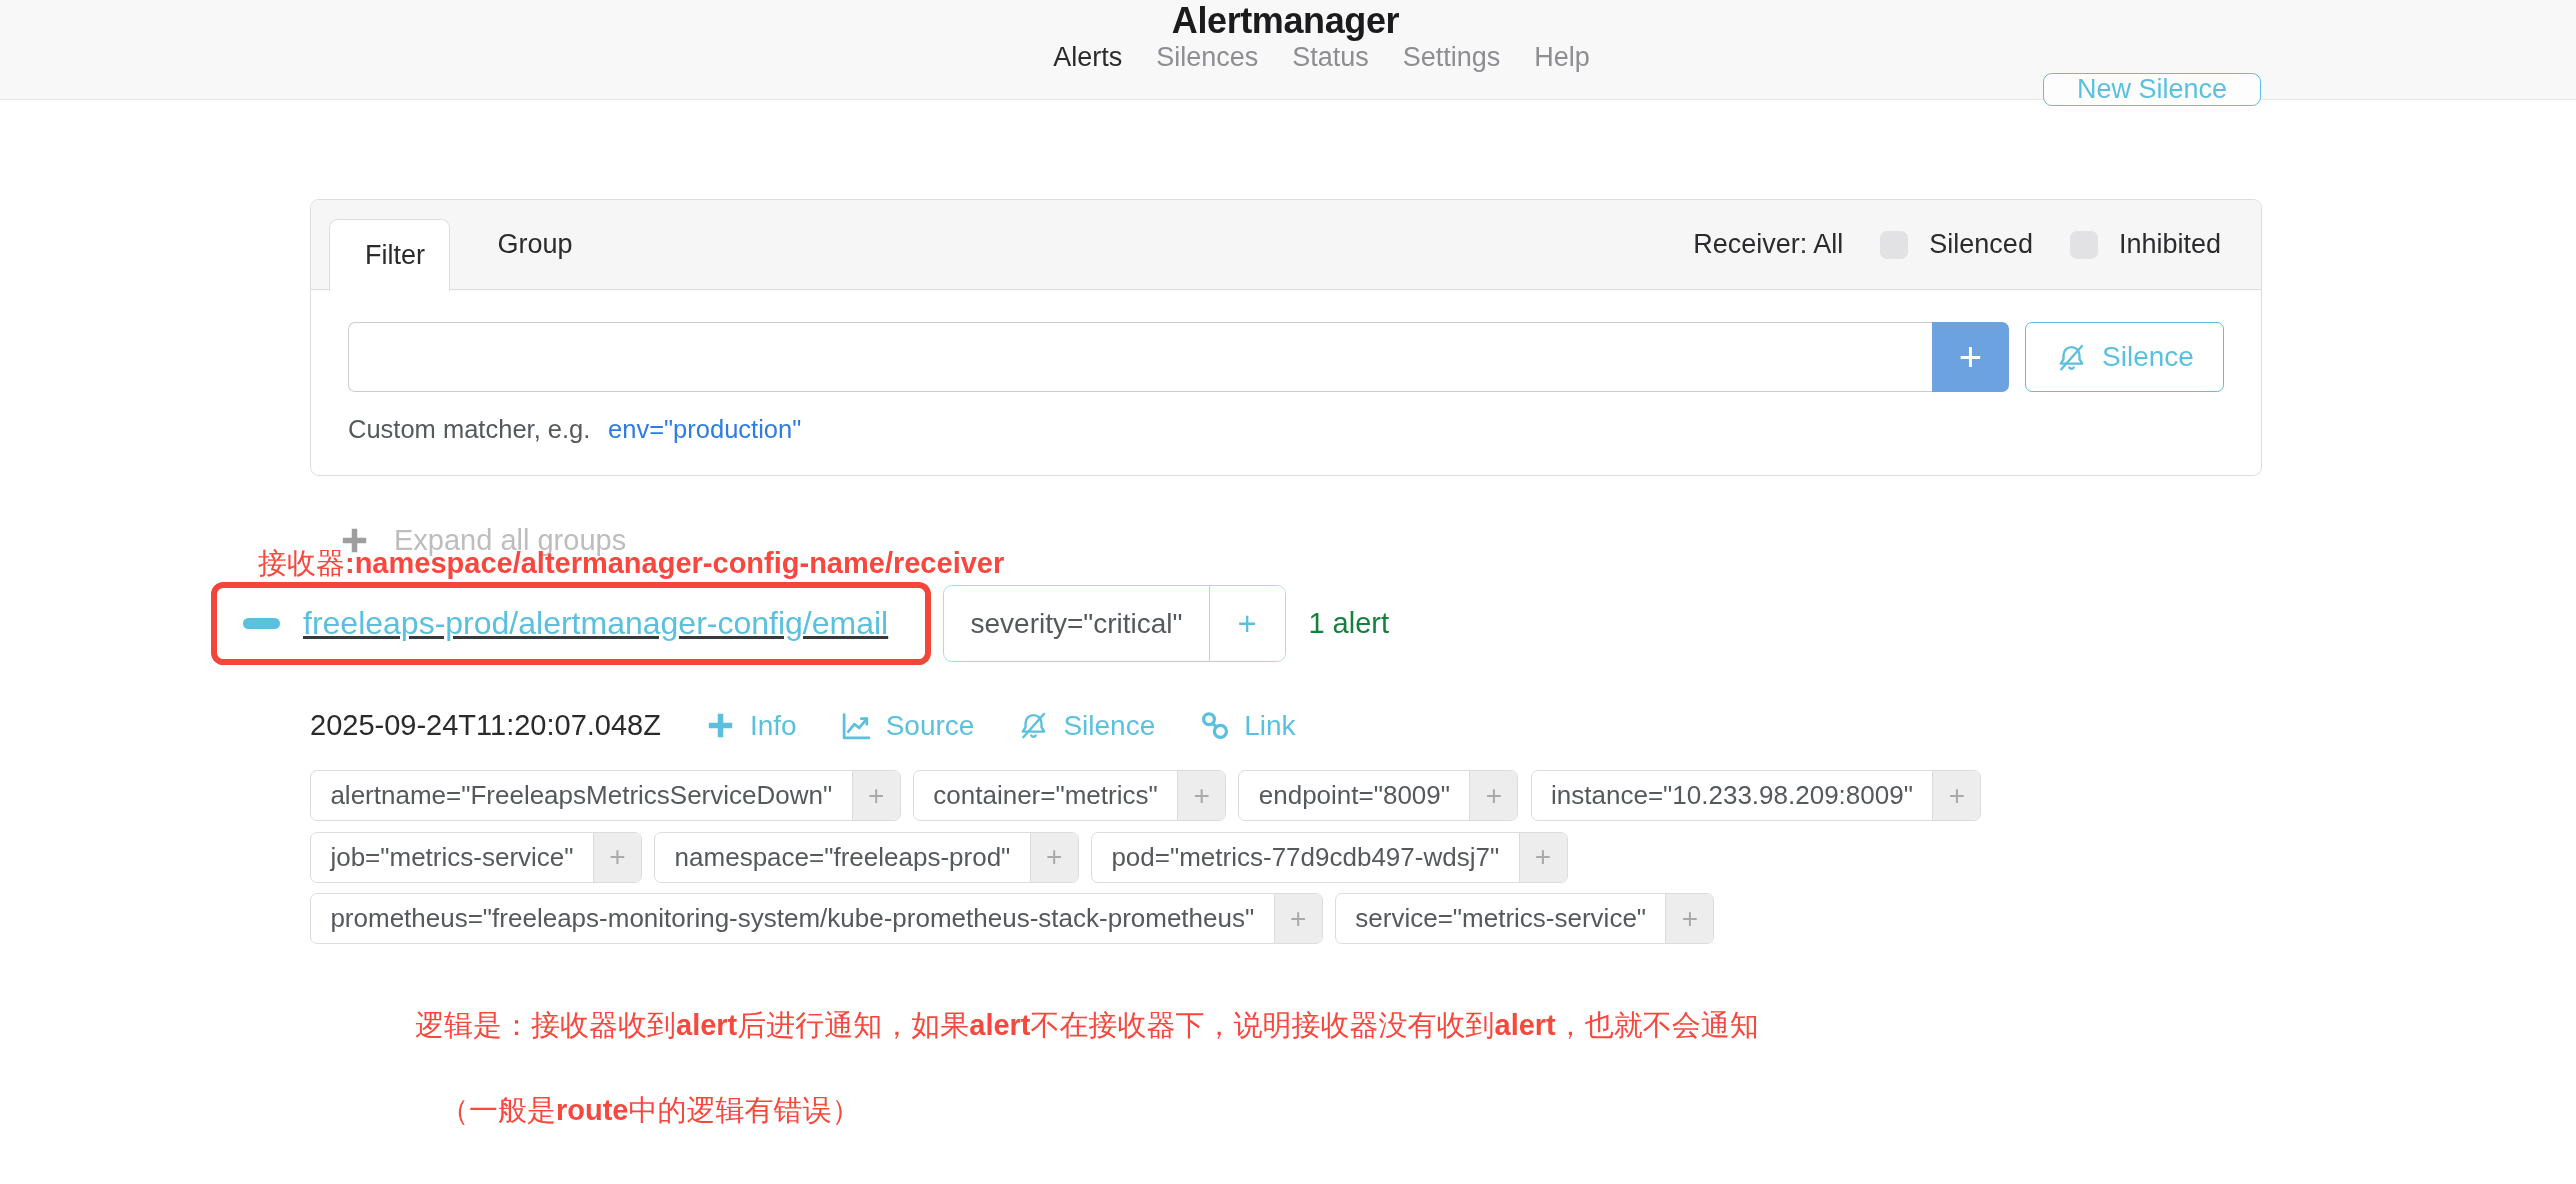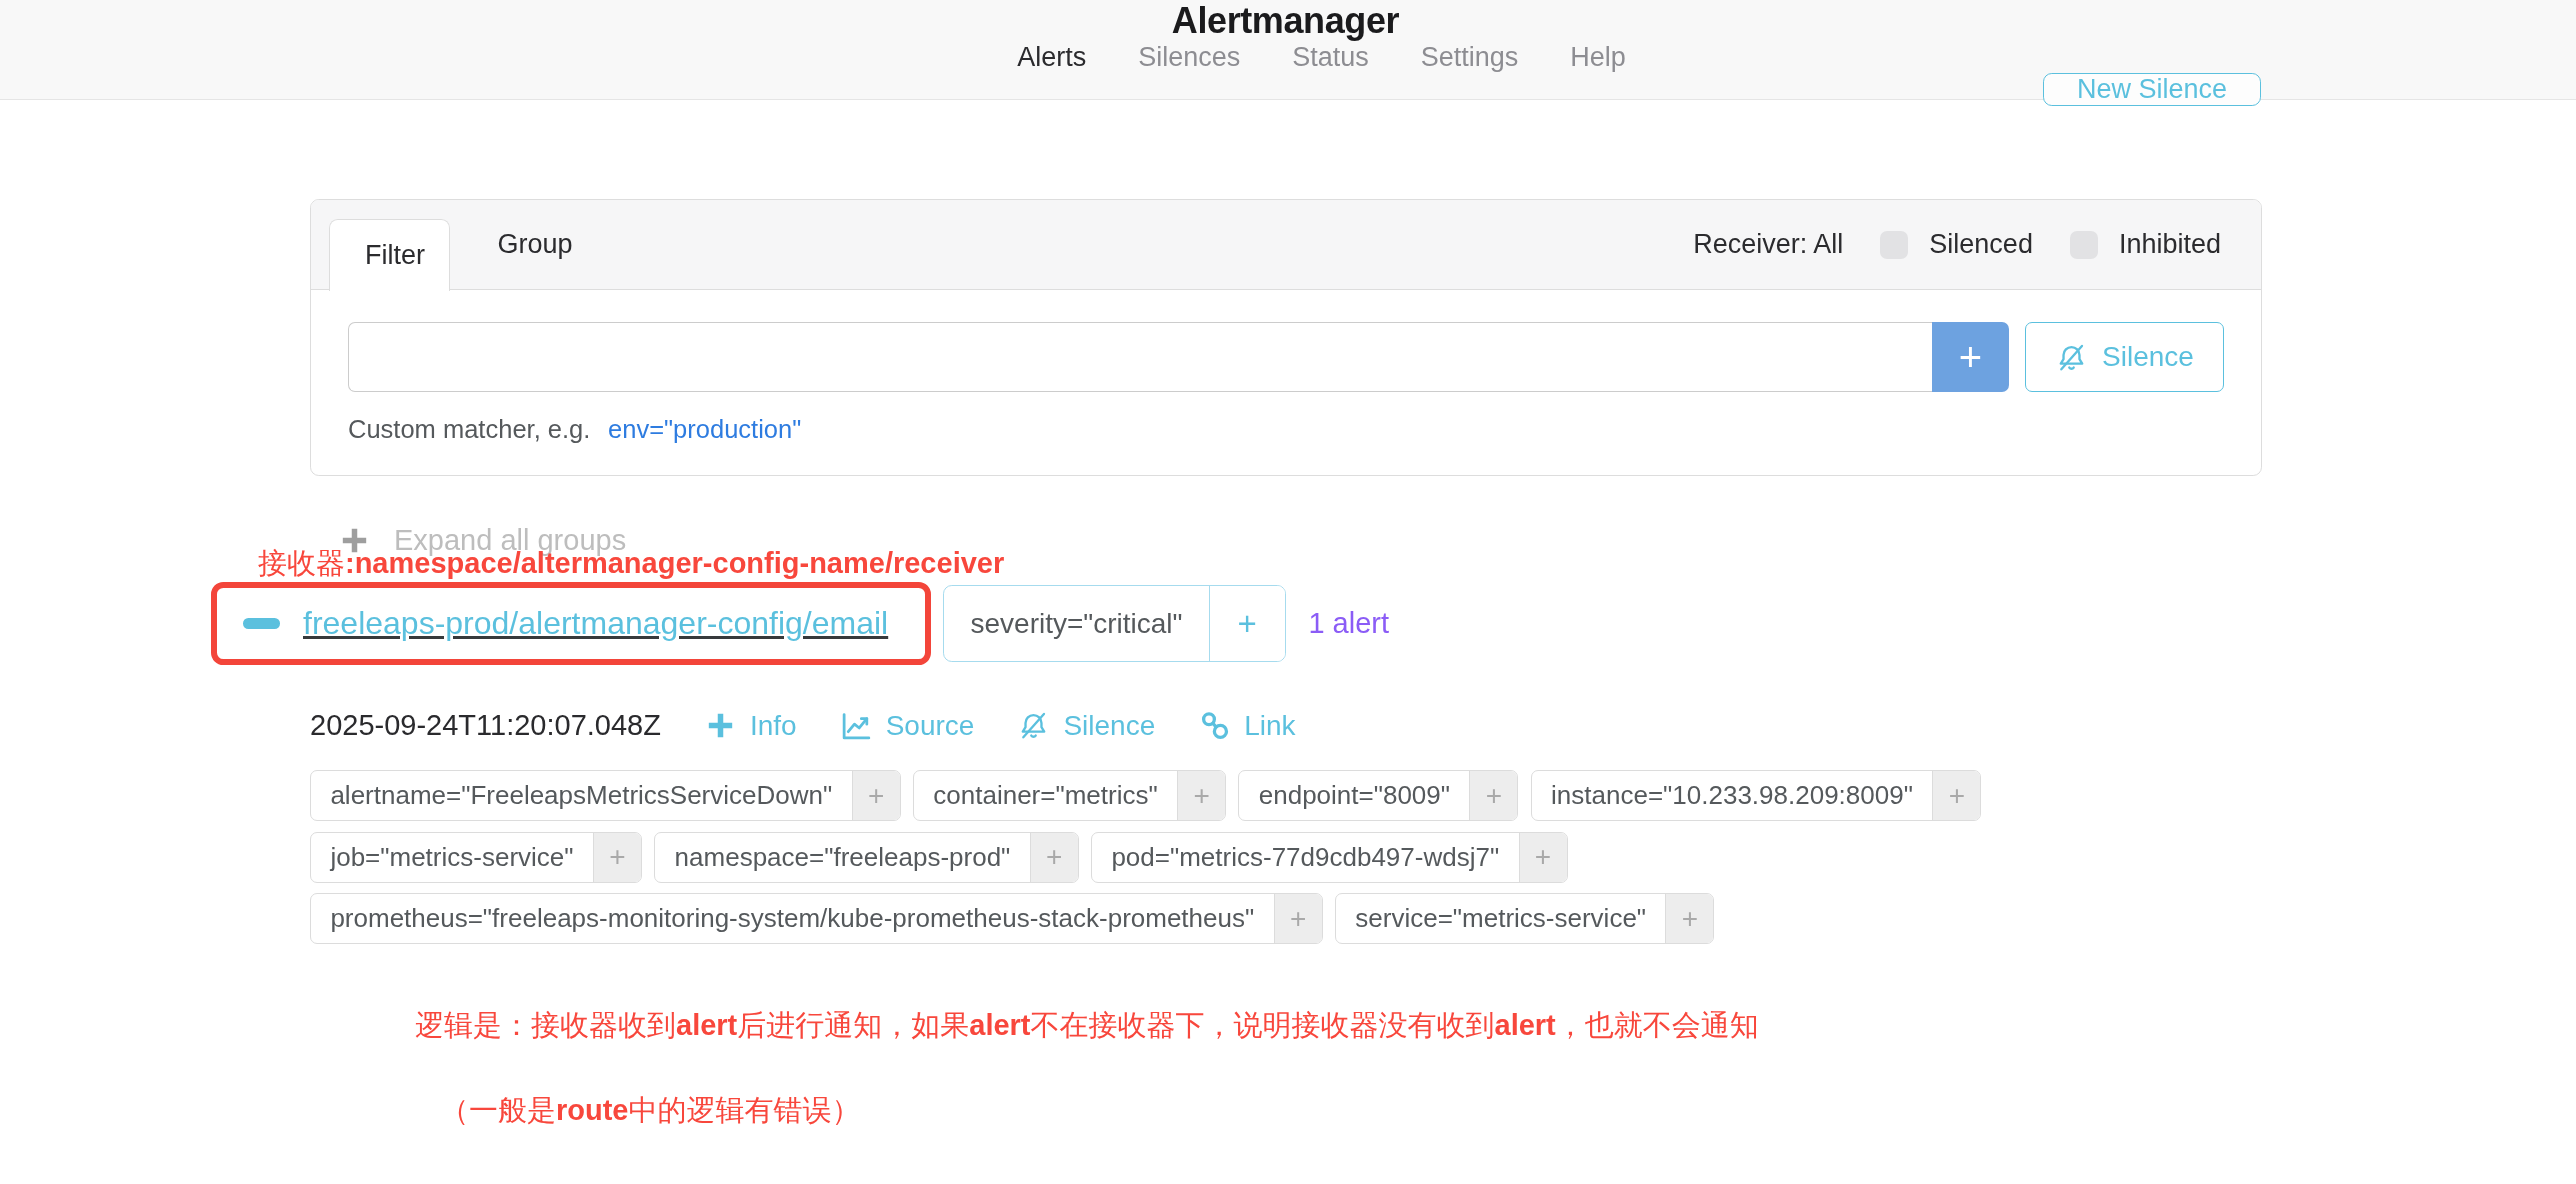--- a/index.html
+++ b/index.html
@@ -11,21 +11,21 @@
   }
 
   
   .navbar {
     position: absolute; top: 0; left: 0; right: 0; height: 100px;
     background: #f8f8f8; border-bottom: 1.8px solid #e5e5e5;
     display: flex; align-items: center;
     padding: 0 315px 0 310px; box-sizing: border-box; flex-direction: column;
   }
   .brand { font-size: 36px; font-weight: 550; color: #1b1b1d; letter-spacing: -0.4px; cursor: pointer; }
-  .nav { display: flex; gap: 52px; margin-left: 72px; }
+  .nav { display: flex; gap: 34px; margin-left: 72px; }
   .nav-link { font-size: 27px; color: #8d8d92; text-decoration: none; cursor: pointer; }
   .nav-link.active { color: #2b2b2e; }
   .new-silence {
     margin-left: auto; height: 77px; padding: 0 33px;
     font-family: inherit; font-size: 27px; color: #5bc0de;
     background: #fdfdfd; border: 1.8px solid #5bc0de; border-radius: 8.8px; cursor: pointer;
   }
 
   
   .card {
@@ -100,21 +100,21 @@
   .severity-chip {
     display: flex; align-items: stretch; height: 77px;
     border: 1.8px solid #a6dbee; border-radius: 8.8px; overflow: hidden;
     background: #fff; box-sizing: border-box;
   }
   .sev-text { display: flex; align-items: center; padding: 0 26px; font-size: 28px; color: #55595c; }
   .sev-plus {
     width: 76px; border: none; border-left: 1.8px solid #a6dbee; background: #fff;
     color: #5bc0de; font-family: inherit; font-size: 33px; cursor: pointer;
   }
-  .count { margin-left: 10.6px; font-size: 29px; color: #8b5cf6; font-weight: 500; white-space: nowrap; }
+  .count { margin-left: 10.6px; font-size: 29px; color: #15803d; font-weight: 500; white-space: nowrap; }
 
   
   .alert-block { position: absolute; left: 310px; top: 709px; width: 1955px; }
   .actions-row { display: flex; align-items: center; gap: 43px; }
   .ts { font-size: 29px; color: #2a2a2d; white-space: nowrap; }
   .action {
     display: flex; align-items: center; gap: 13px;
     color: #5bc0de; font-size: 28px; text-decoration: none; cursor: pointer;
   }
   .icon { width: 33px; height: 33px; display: block; }

